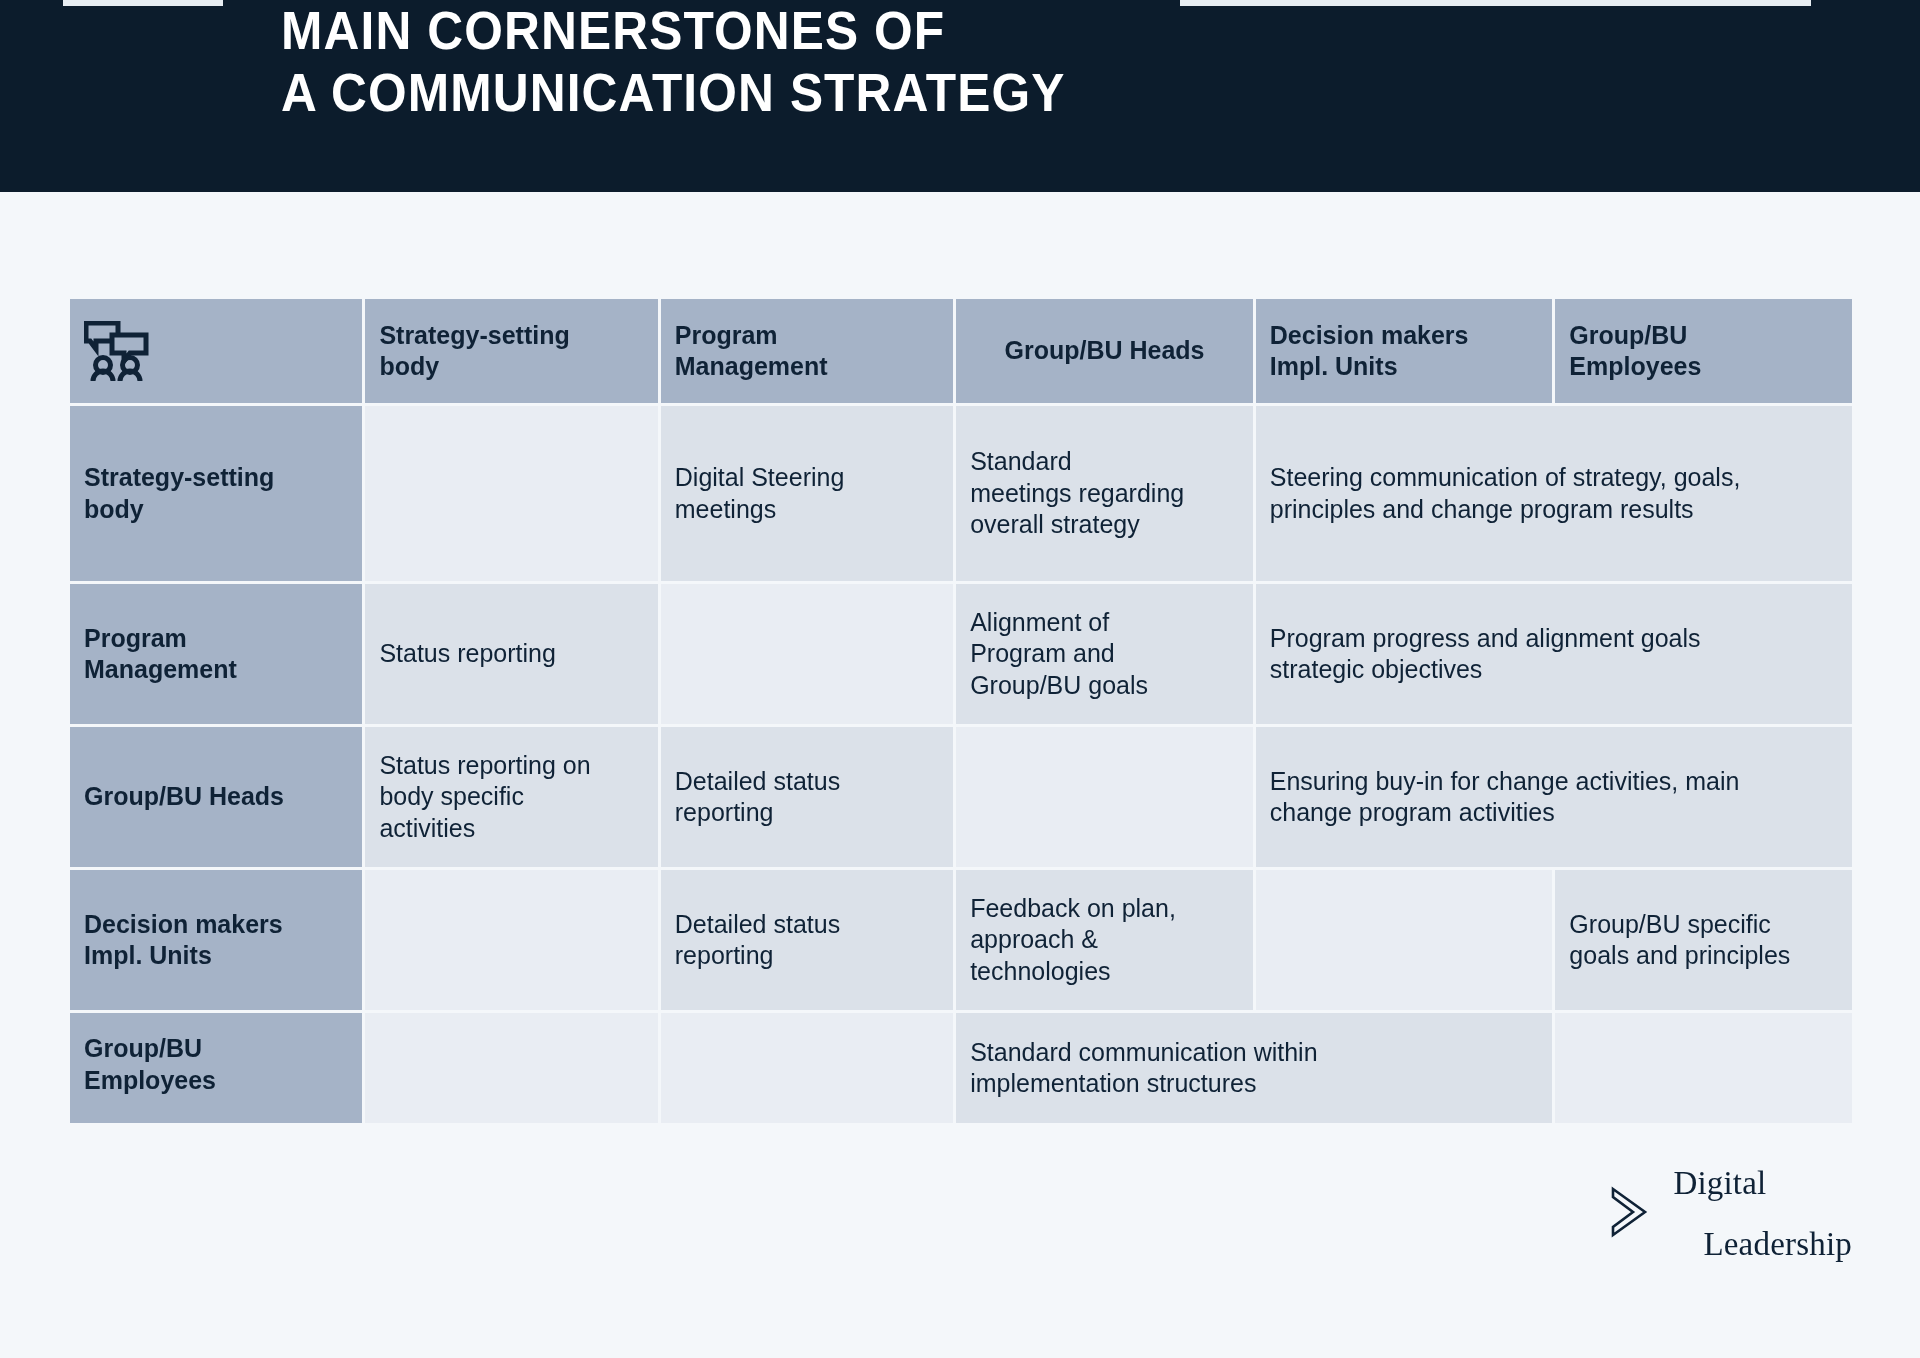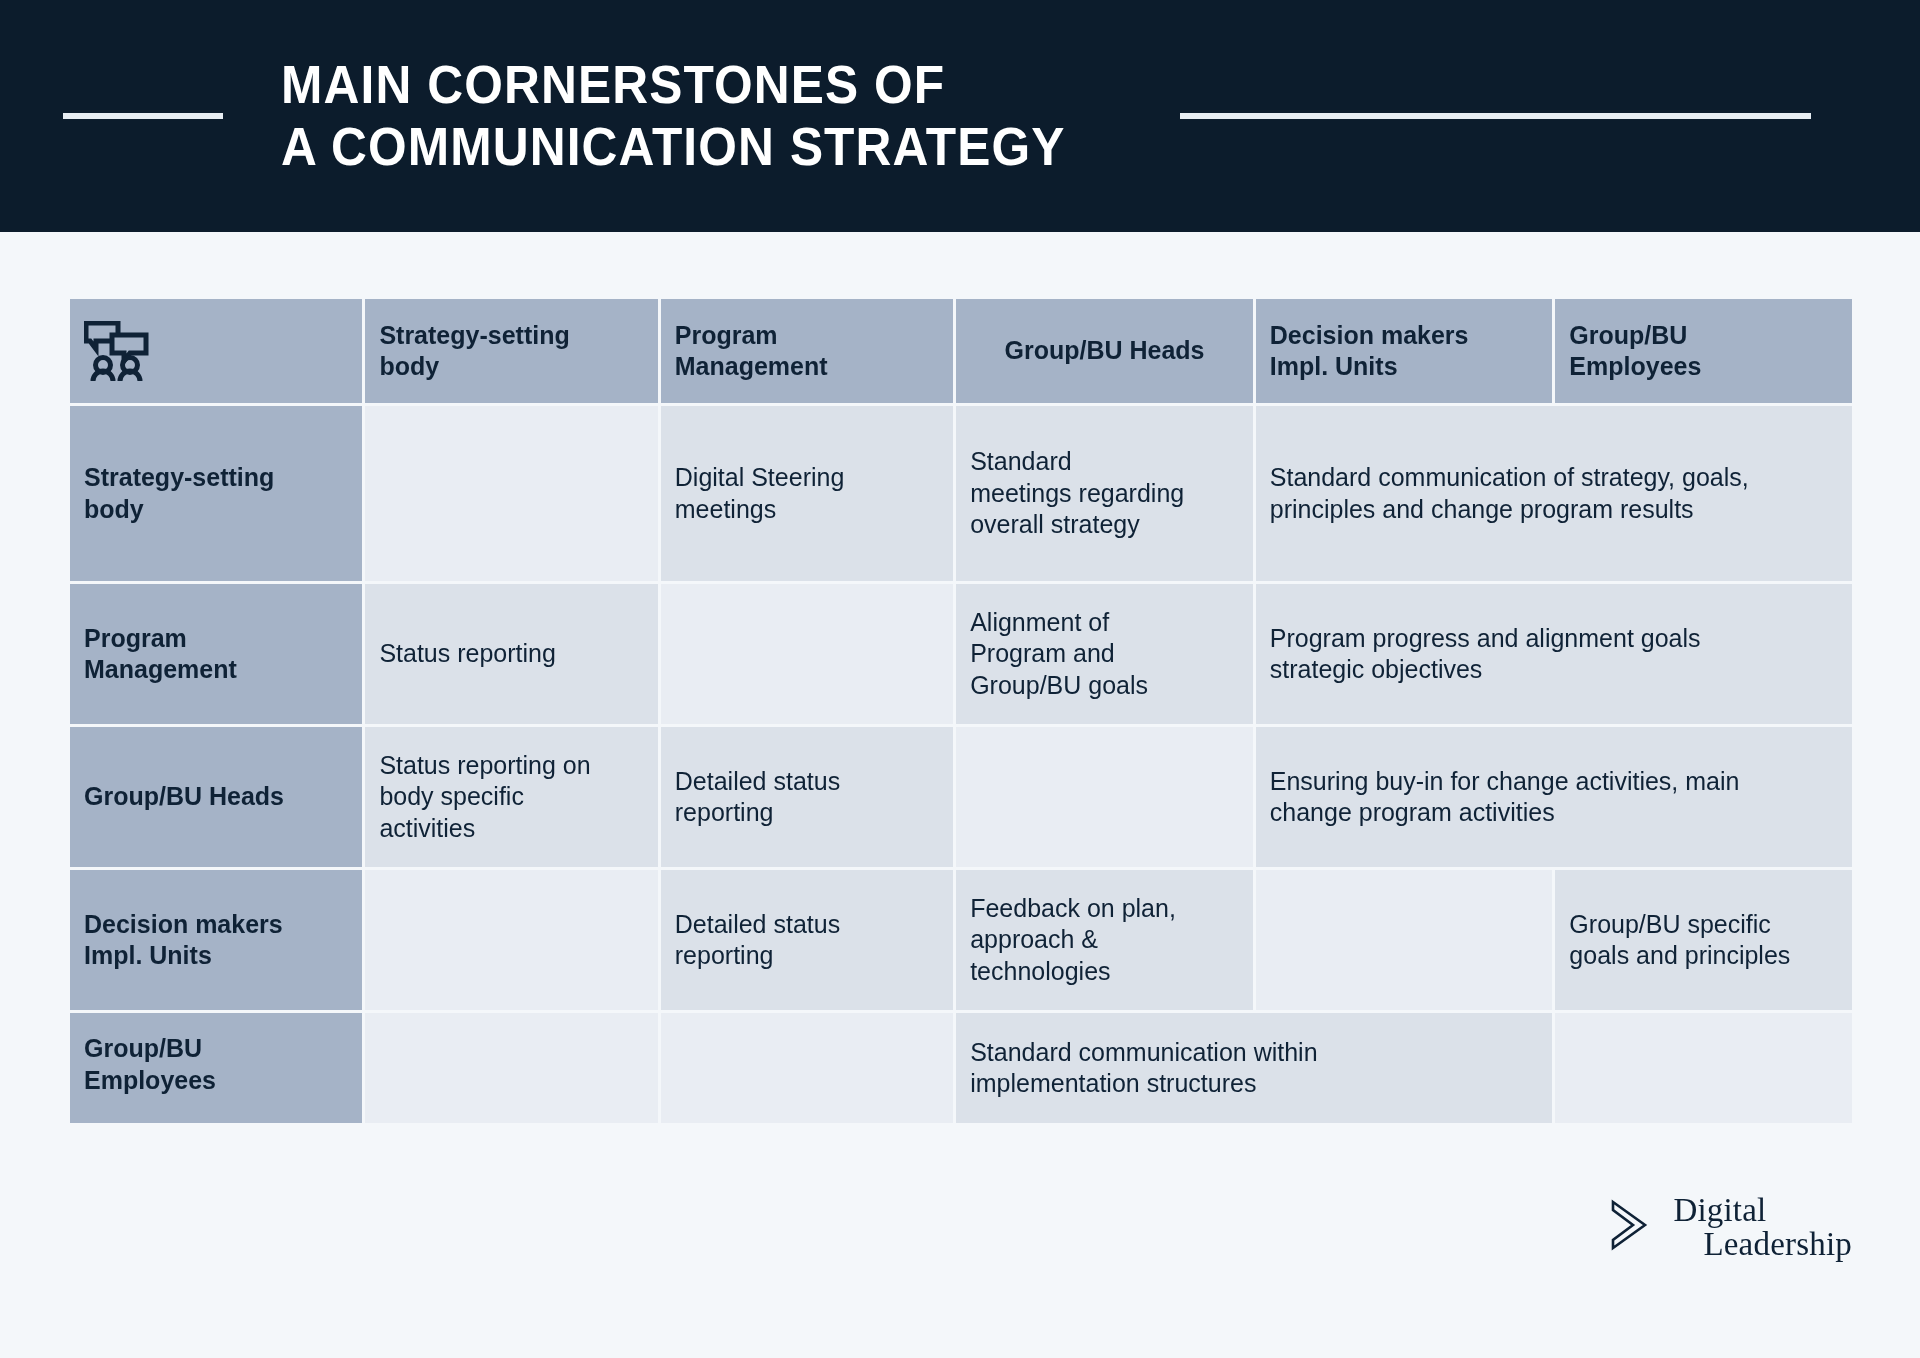--- a/index.html
+++ b/index.html
@@ -16,24 +16,23 @@
     position: relative;
     width: 1920px;
     height: 1358px;
     background: #f4f7fa;
   }
 
   
   .header-band {
     position: relative;
     width: 1920px;
-    height: 232px;
+    height: 192px;
     background: #0c1c2c;
     display: flex;
-    align-items: center;
   }
 
   .rule {
     height: 6px;
     background: #e8edf2;
     flex: 0 0 auto;
   }
   .rule-left  { width: 160px; margin-left: 63px; }
   .rule-right { width: 631px; margin-left: 0px; }
 
@@ -141,21 +140,21 @@
   .logo-chevron { flex: 0 0 auto; display: block; }
   .logo-text {
     font-family: "Liberation Serif", "DejaVu Serif", serif;
     color: #0f2236;
     font-weight: normal;
     font-size: 33px;
     line-height: 1.04;
     white-space: pre-line;
     letter-spacing: 0.2px;
   }
-  .logo-text .l2 { display: block; padding-left: 30px; }
+  .logo-text .l2 { display: block; padding-left: 30px; margin-top: 27px; }
 </style>
 </head>
 <body>
 
 <div class="slide">
 
   <div class="header-band">
     <div class="rule rule-left"></div>
     <h1 class="header-title">MAIN CORNERSTONES OF
 A COMMUNICATION STRATEGY</h1>
@@ -204,21 +203,21 @@
 
         <tr class="r1">
           <td class="rowhead">Strategy-setting
 body</td>
           <td class="cell blank"></td>
           <td class="cell">Digital Steering
 meetings</td>
           <td class="cell">Standard
 meetings regarding
 overall strategy</td>
-          <td class="cell" colspan="2">Standard communication of strategy, goals,
+          <td class="cell" colspan="2">Steering communication of strategy, goals,
 principles and change program results</td>
         </tr>
 
         <tr class="r2">
           <td class="rowhead">Program
 Management</td>
           <td class="cell">Status reporting</td>
           <td class="cell blank"></td>
           <td class="cell">Alignment of
 Program and

